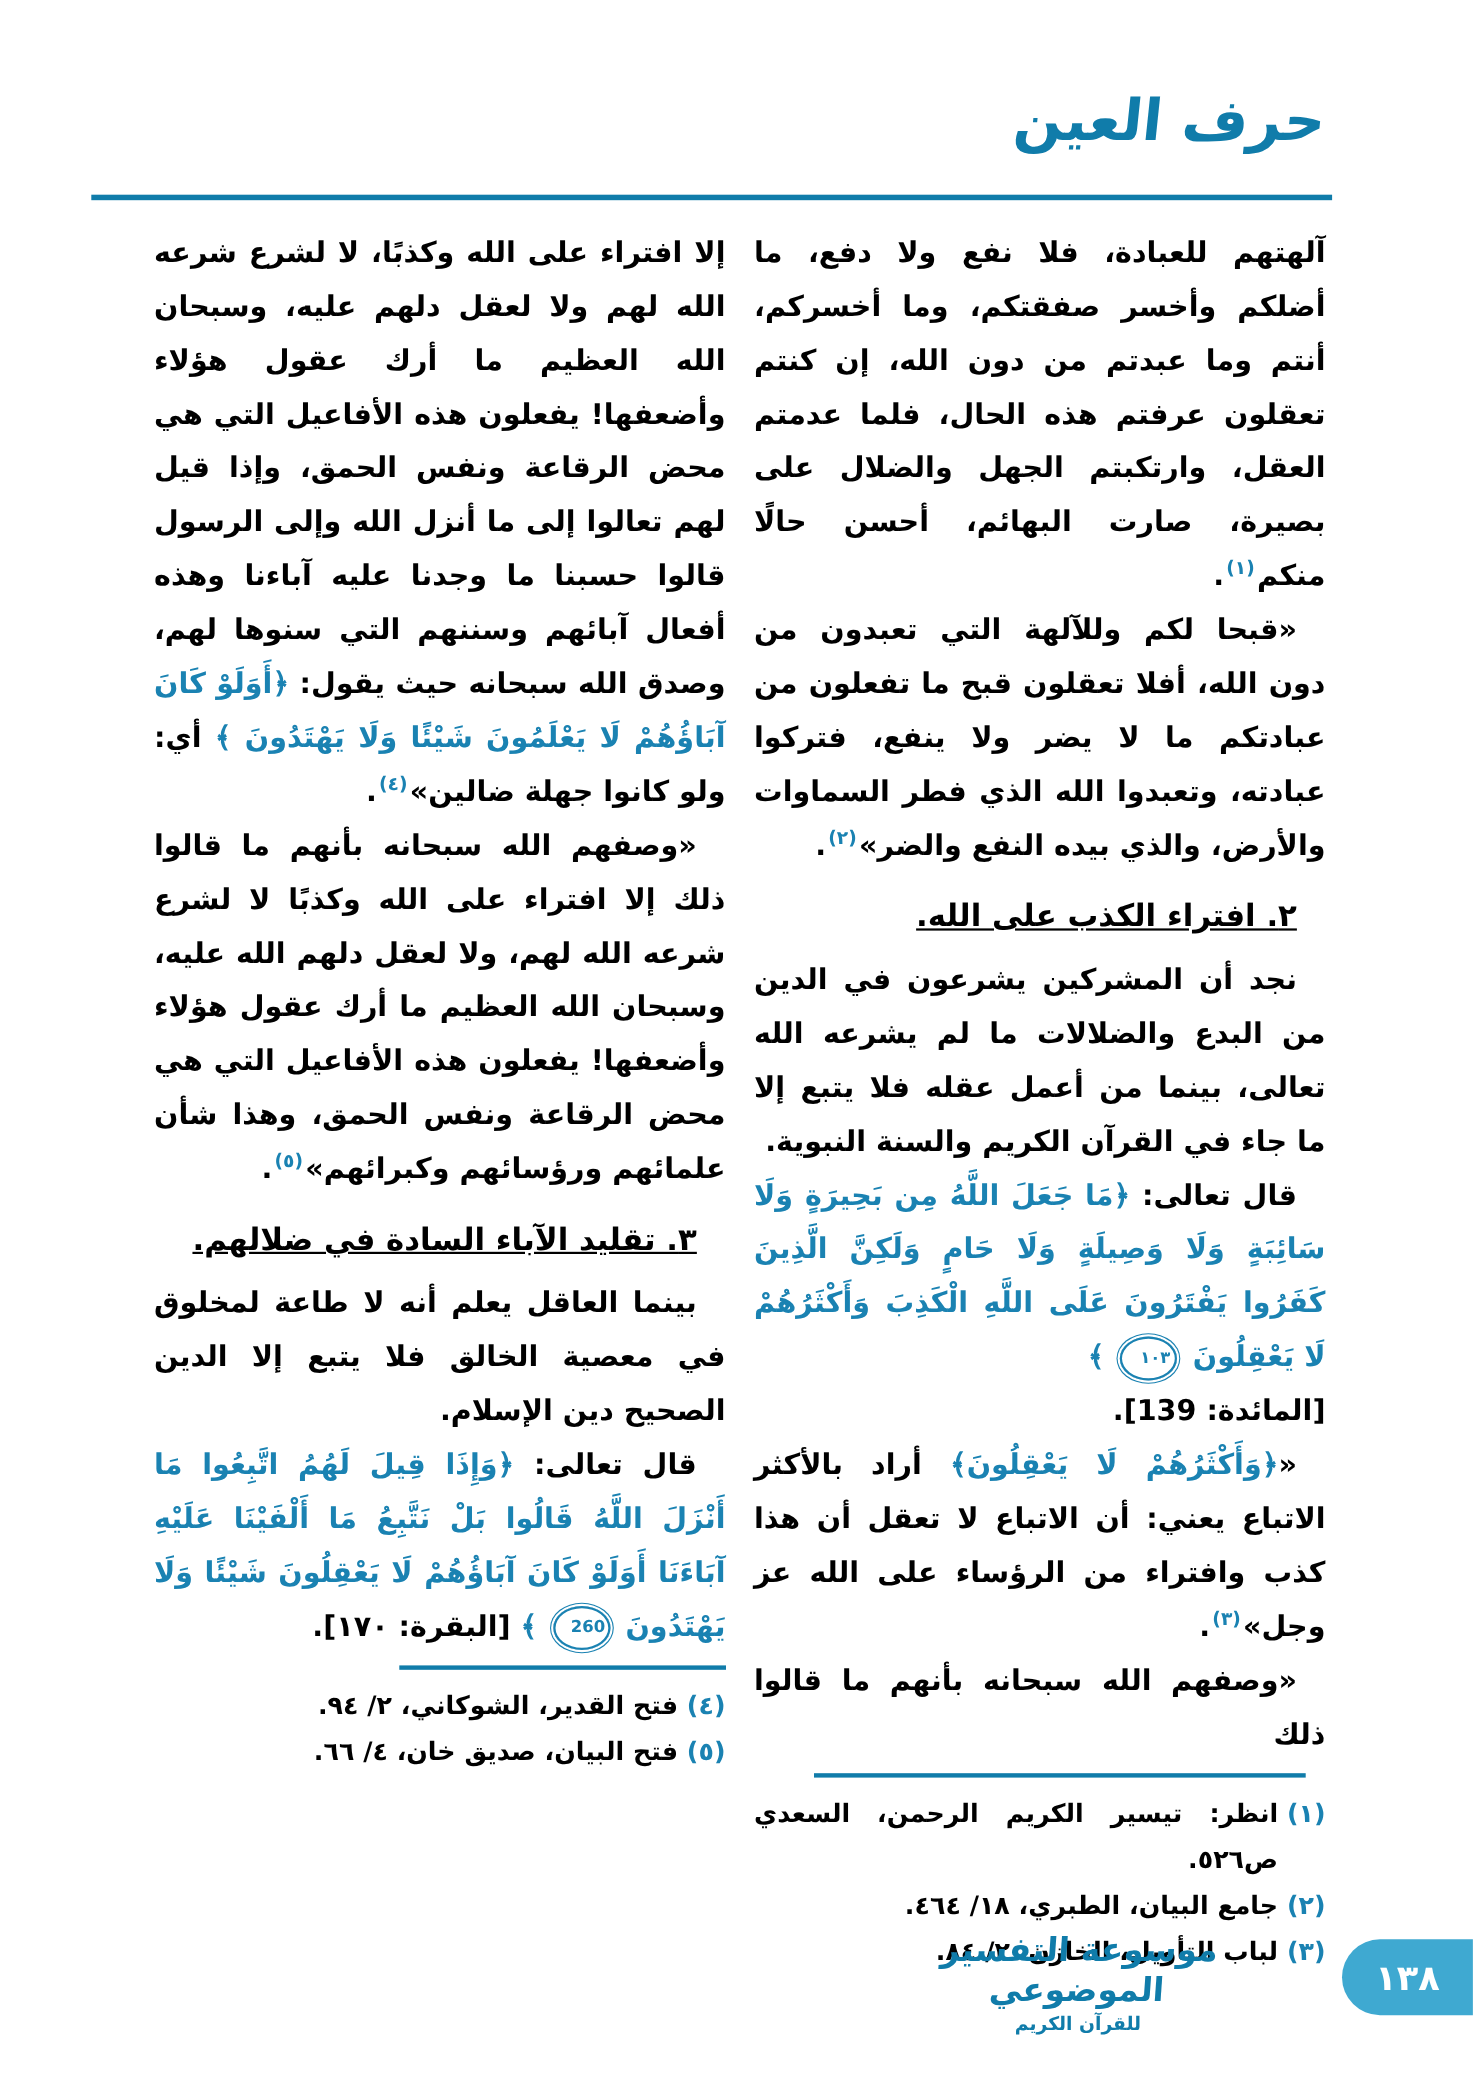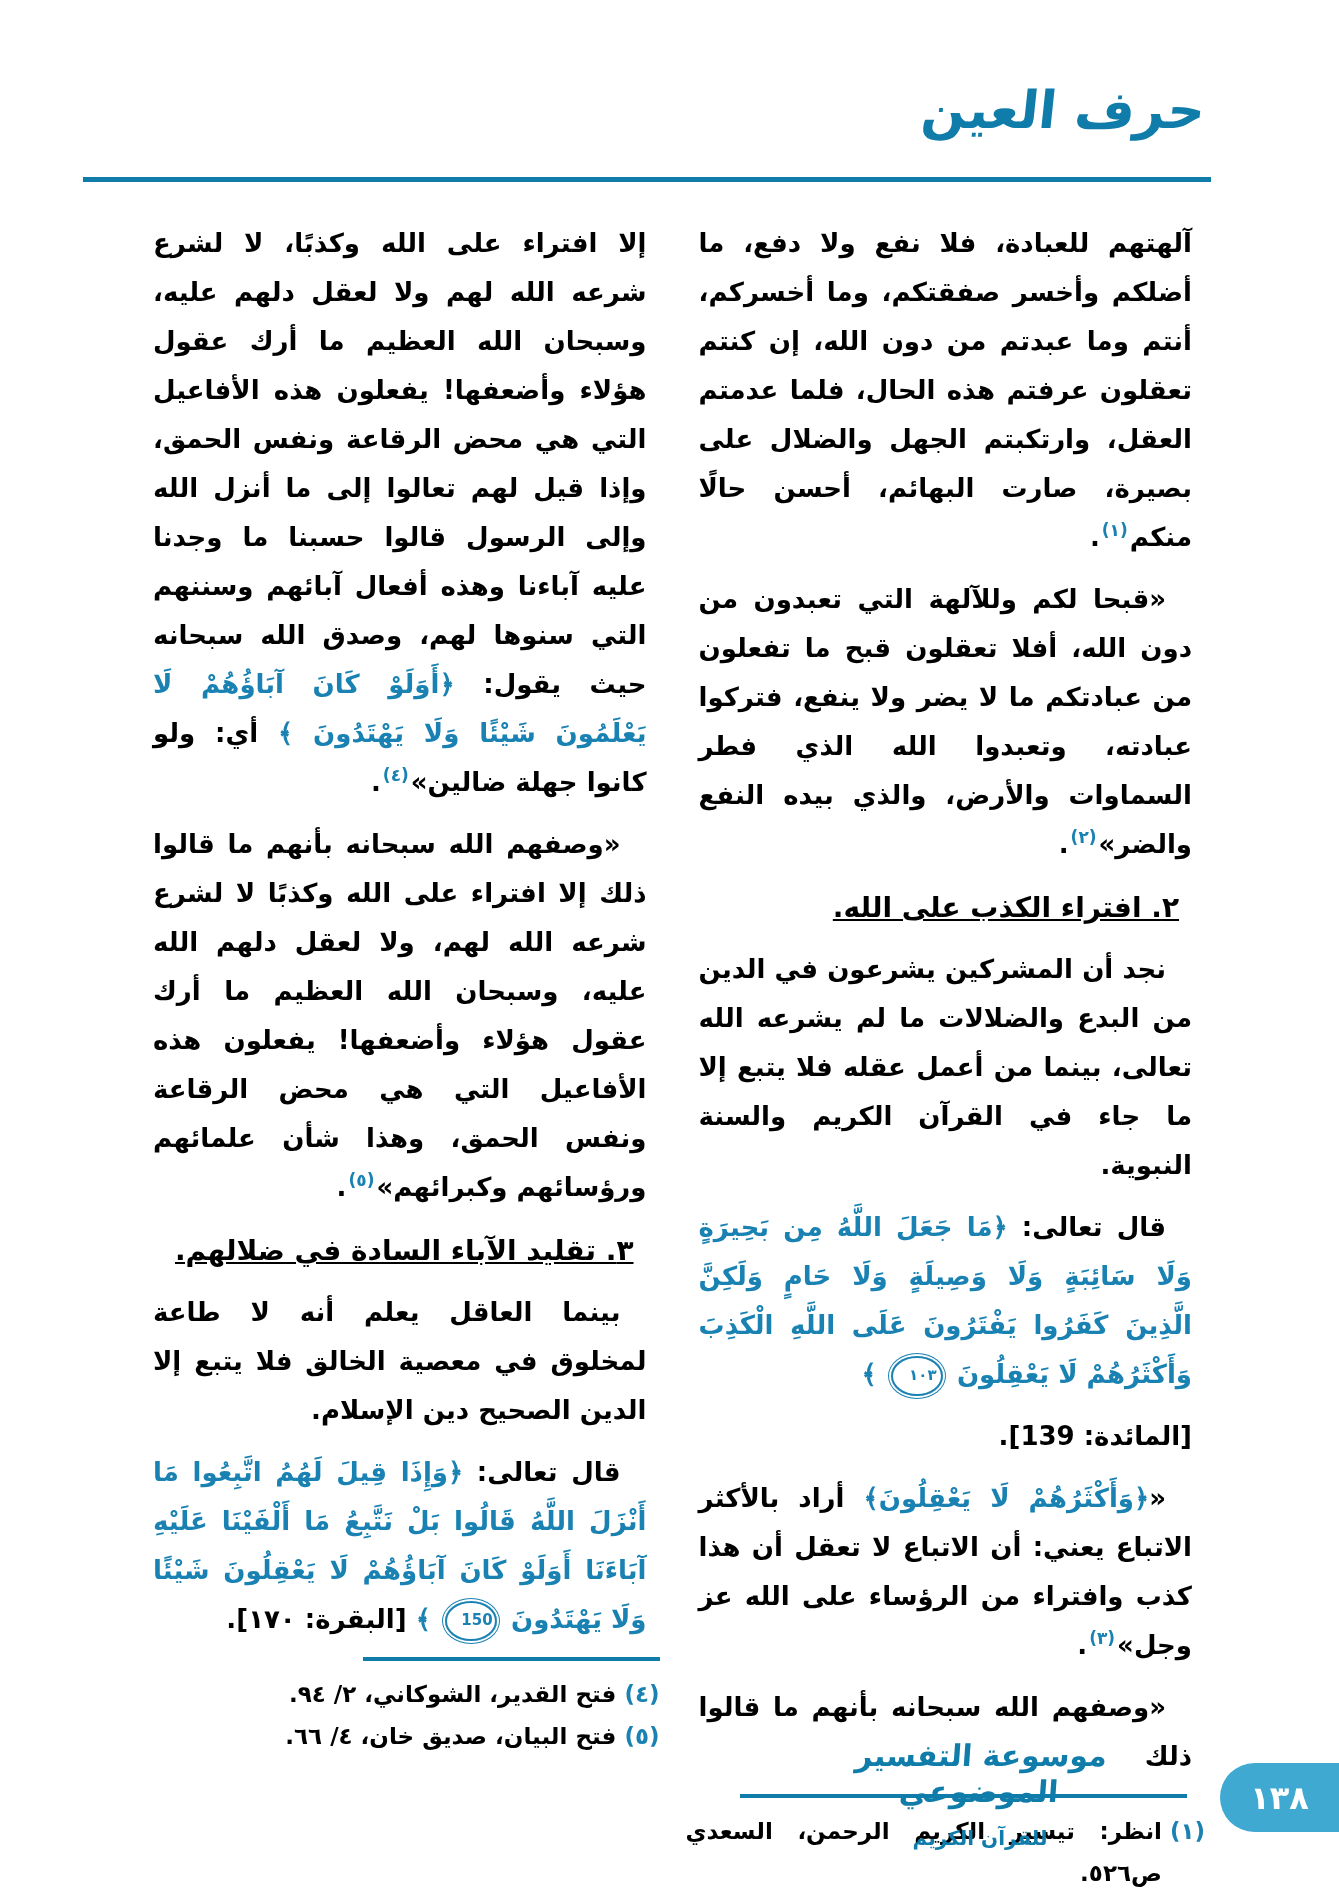--- a/index.html
+++ b/index.html
@@ -35,21 +35,21 @@
   }
   .content{
     position:absolute;
     top:206px;right:134px;left:140px;
     display:flex;
     gap:26px;
     align-items:flex-start;
   }
   .column{flex:1 1 0;min-width:0;}
   .block{
-    margin:13px;
+    margin:0;
     font-size:26px;
     line-height:49px;
     font-weight:bold;
     text-align:justify;
   }
   .block.indent{text-indent:26px;}
   .block.heading{font-size:28px;margin:14px 0 10px;text-decoration:underline;}
   .block.verse-ref{text-align:right;}
   .quran{color:var(--quran);}
   sup.fn-ref{
@@ -100,22 +100,22 @@
     text-align:center;
     color:var(--accent);
     line-height:1.2;
   }
   .footer-logo .l1{
     font-size:30px;font-weight:bold;
     transform:skewX(-4deg);
     letter-spacing:-1px;
   }
   .footer-logo .l2{
-    font-size:20px;font-weight:bold;
-    margin-top:16px;
+    font-size:17px;font-weight:bold;
+    margin-top:2px;
   }
   .page-badge{
     position:absolute;
     right:0;bottom:58px;
     width:119px;height:69px;
     background:var(--badge);
     border-radius:35px 0 0 35px;
     color:#fff;
     display:flex;align-items:center;justify-content:center;
     font-size:32px;font-weight:bold;text-align:right;
@@ -158,21 +158,21 @@
           </div>
         </div>
     </div>
 
     <div class="column">
       <div>
           <p class="block paragraph"><span class="text">إلا افتراء على الله وكذبًا، لا لشرع شرعه الله لهم ولا لعقل دلهم عليه، وسبحان الله العظيم ما أرك عقول هؤلاء وأضعفها! يفعلون هذه الأفاعيل التي هي محض الرقاعة ونفس الحمق، وإذا قيل لهم تعالوا إلى ما أنزل الله وإلى الرسول قالوا حسبنا ما وجدنا عليه آباءنا وهذه أفعال آبائهم وسننهم التي سنوها لهم، وصدق الله سبحانه حيث يقول: </span><span class="quran">﴿أَوَلَوْ كَانَ آبَاؤُهُمْ لَا يَعْلَمُونَ شَيْئًا وَلَا يَهْتَدُونَ ﴾</span><span class="text"> أي: ولو كانوا جهلة ضالين»</span><sup class="fn-ref">(٤)</sup><span class="text">.</span></p>
           <p class="block paragraph indent"><span class="text">«وصفهم الله سبحانه بأنهم ما قالوا ذلك إلا افتراء على الله وكذبًا لا لشرع شرعه الله لهم، ولا لعقل دلهم الله عليه، وسبحان الله العظيم ما أرك عقول هؤلاء وأضعفها! يفعلون هذه الأفاعيل التي هي محض الرقاعة ونفس الحمق، وهذا شأن علمائهم ورؤسائهم وكبرائهم»</span><sup class="fn-ref">(٥)</sup><span class="text">.</span></p>
           <p class="block heading indent"><span class="text">٣. تقليد الآباء السادة في ضلالهم.</span></p>
           <p class="block paragraph indent"><span class="text">بينما العاقل يعلم أنه لا طاعة لمخلوق في معصية الخالق فلا يتبع إلا الدين الصحيح دين الإسلام.</span></p>
-          <p class="block paragraph indent"><span class="text">قال تعالى: </span><span class="quran">﴿وَإِذَا قِيلَ لَهُمُ اتَّبِعُوا مَا أَنْزَلَ اللَّهُ قَالُوا بَلْ نَتَّبِعُ مَا أَلْفَيْنَا عَلَيْهِ آبَاءَنَا أَوَلَوْ كَانَ آبَاؤُهُمْ لَا يَعْقِلُونَ شَيْئًا وَلَا يَهْتَدُونَ </span><span class="ayah-num">150</span><span class="quran"> ﴾</span><span class="text"> [البقرة: ١٧٠].</span></p>
+          <p class="block paragraph indent"><span class="text">قال تعالى: </span><span class="quran">﴿وَإِذَا قِيلَ لَهُمُ اتَّبِعُوا مَا أَنْزَلَ اللَّهُ قَالُوا بَلْ نَتَّبِعُ مَا أَلْفَيْنَا عَلَيْهِ آبَاءَنَا أَوَلَوْ كَانَ آبَاؤُهُمْ لَا يَعْقِلُونَ شَيْئًا وَلَا يَهْتَدُونَ </span><span class="ayah-num">260</span><span class="quran"> ﴾</span><span class="text"> [البقرة: ١٧٠].</span></p>
         </div>
       <hr class="footnote-sep sep-narrow">
       <div class="footnotes">
           <div class="footnote">
             <span class="marker">(٤)</span>
             <span class="fn-text">فتح القدير، الشوكاني، ٢/ ٩٤.</span>
           </div>
           <div class="footnote">
             <span class="marker">(٥)</span>
             <span class="fn-text">فتح البيان، صديق خان، ٤/ ٦٦.</span>

